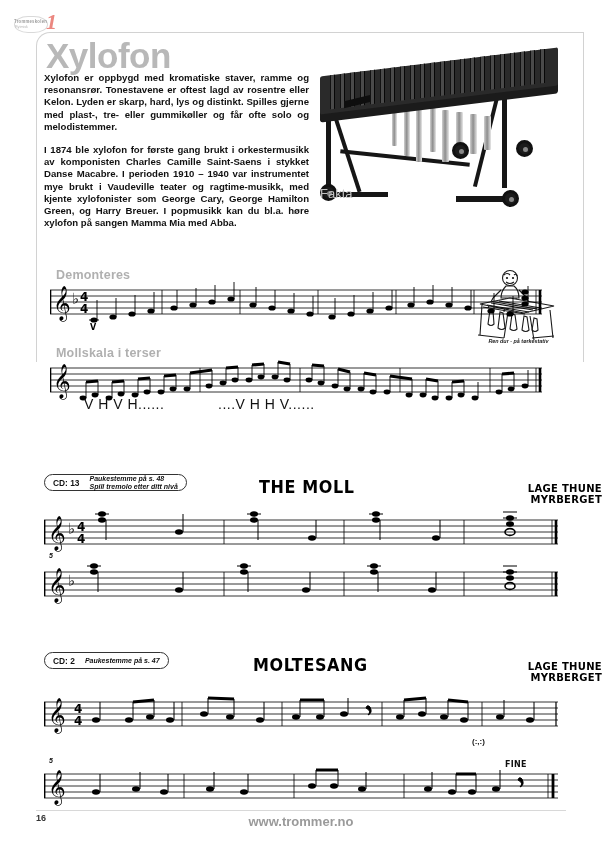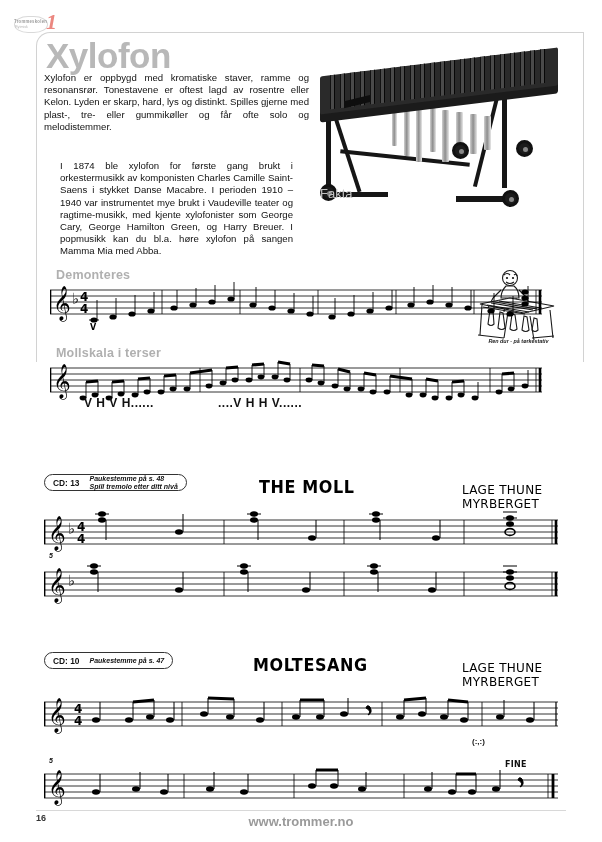--- a/index.html
+++ b/index.html
@@ -71,26 +71,26 @@
     font-size: 12.5px; font-weight: bold;
     color: #b0b0b0; letter-spacing: .2px;
   }
   #sub-moll { left: 56px; top: 268px; }
   #sub-terser { left: 56px; top: 346px; }
 
   
   .body-col {
     position: absolute; left: 44px; width: 265px;
     font-size: 9.6px; line-height: 12.2px;
-    font-weight: normal; color: #111;
+    font-weight: bold; color: #111;
     text-align: justify;
   }
   #para1 { top: 72px; }
   #para2 { top: 144px; }
-  #para2 p { margin: 16px; }
+  #para2 p { margin: 0; }
   #para2 .lesmer { margin-top: 0; }
 
   
   .photo {
     position: absolute; left: 306px; top: 44px;
     width: 266px; height: 186px;
     overflow: hidden;
   }
   .xylo-frame { position: absolute; inset: 0; }
   .bar-bed {
@@ -164,21 +164,21 @@
     font-size: 5.4px; font-weight: bold;
     font-style: italic; color: #222;
   }
 
   
   .staff { position: absolute; }
   .staff svg { display: block; }
 
   .hint {
     position: absolute;
-    font-size: 12px; font-weight: bold; color: #111;
+    font-size: 14px; font-weight: normal; color: #111;
     letter-spacing: .5px;
   }
   #vh1 { left: 84px; top: 396px; }
   #vh2 { left: 218px; top: 396px; }
 
   
   .cd-badge {
     position: absolute;
     height: 17px;
     border: 1px solid #333;
@@ -204,23 +204,24 @@
     font-size: 16px; font-weight: bold; color: #000;
     letter-spacing: .6px;
     font-family: "DejaVu Sans", sans-serif;
     transform: scaleY(1.12);
   }
   #title-moll { left: 259px; top: 477px; }
   #title-molte { left: 253px; top: 655px; }
 
   .composer {
     position: absolute;
-    font-size: 12px; font-weight: normal; color: #000;
+    font-size: 10px; font-weight: bold; color: #000;
     letter-spacing: .3px;
     font-family: "DejaVu Sans", sans-serif;
+    text-align: right;
   }
   #comp1 { left: 462px; top: 483px; }
   #comp2 { left: 462px; top: 661px; }
 
   .rehearsal {
     position: absolute;
     font-size: 7px; font-weight: bold; font-style: italic; color: #111;
   }
   #reh1 { left: 49px; top: 552px; }
   #reh2 { left: 49px; top: 757px; }
@@ -659,21 +660,21 @@
         <ellipse cx="466" cy="24" rx="5" ry="3.4" fill="none" stroke-width="1.6"></ellipse>
         <ellipse cx="466" cy="10" rx="4" ry="2.8" stroke="none"></ellipse>
         <ellipse cx="466" cy="16" rx="4" ry="2.8" stroke="none"></ellipse>
         <line x1="459" y1="10" x2="473" y2="10"></line>
           <line x1="459" y1="4" x2="473" y2="4"></line>
       </g>
     </svg>
   </div>
 
   <div class="cd-badge" id="cd11">
-    <span class="cd-num">CD: 10</span>
+    <span class="cd-num">CD: 2</span>
     <span class="cd-note">
       <span>Paukestemme på s. 47</span>
     </span>
   </div>
   <div class="song-title" id="title-molte">MOLTESANG</div>
   <div class="composer" id="comp2">LAGE THUNE MYRBERGET</div>
 
   <div class="staff" style="left:44px; top:690px;">
     <svg width="514" height="50" viewBox="0 0 514 50">
       <g stroke="#000" stroke-width="0.8">

